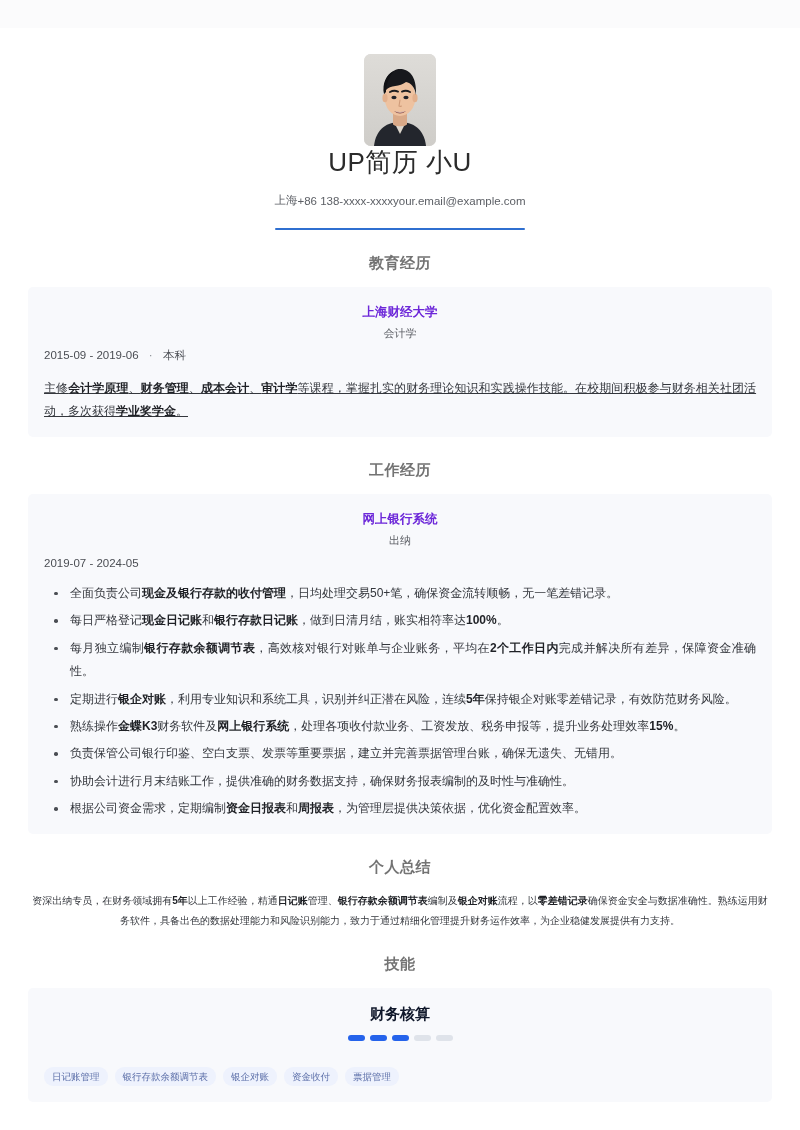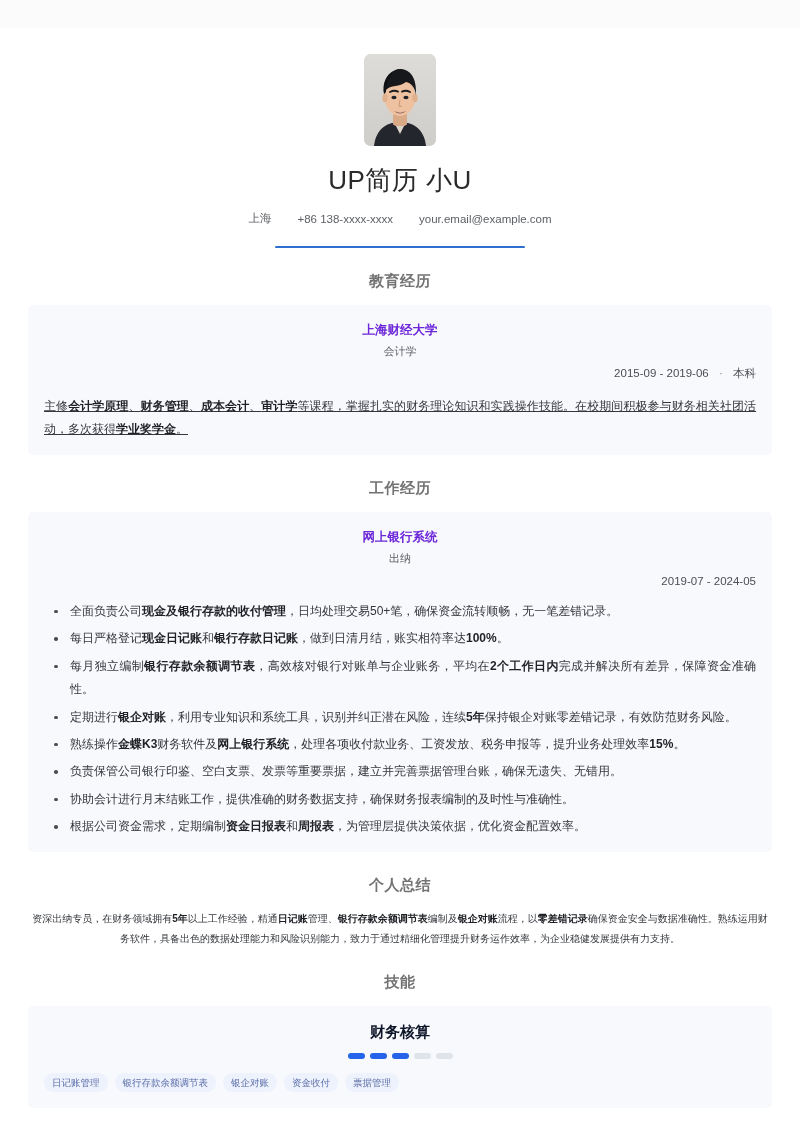--- a/index.html
+++ b/index.html
@@ -37,32 +37,31 @@
     border-radius: 7px;
     overflow: hidden;
     background: #d9d8d6;
     position: relative;
   }
   .photo-svg { display: block; width: 72px; height: 92px; }
   .person-name {
     font-size: 26px;
     font-weight: 500;
     color: #2b2b2b;
-    margin-top: 19px;
+    margin-top: 1px;
     letter-spacing: 0.5px;
     line-height: 1.2;
   }
   .contact-row {
     margin-top: 15px;
     font-size: 11.5px;
     color: #5d6066;
     display: flex;
     justify-content: center;
     align-items: center;
-    gap: 26px;
   }
   .contact-item { white-space: nowrap; }
   .header-rule {
     width: 250px;
     height: 2px;
     background: #2f6fd0;
     margin: 20px auto 0;
     border-radius: 1px;
   }
 
@@ -89,21 +88,21 @@
     line-height: 1.5;
   }
   .entry-role {
     text-align: center;
     font-size: 11px;
     color: #5d6066;
     margin-top: 3px;
     line-height: 1.5;
   }
   .entry-meta {
-    text-align: right;
+    text-align: left;
     font-size: 11.5px;
     color: #4a4d53;
     margin-top: 6px;
     line-height: 1.5;
   }
   .entry-meta .dot-sep {
     display: inline-block;
     margin: 0 7px;
     color: #8a8d93;
   }
@@ -177,21 +176,21 @@
     width: 17px;
     height: 6px;
     border-radius: 3px;
     background: #dfe3ea;
   }
   .lvl-pill.on { background: #2563eb; }
   .skill-tags {
     display: flex;
     flex-wrap: wrap;
     gap: 7px;
-    margin-top: 14px;
+    margin-top: 26px;
     text-align: right;
   }
   .tag {
     background: #eef2fd;
     color: #5b6ea8;
     font-size: 9.5px;
     line-height: 1;
     padding: 5px 8px;
     border-radius: 9px;
     white-space: nowrap;

